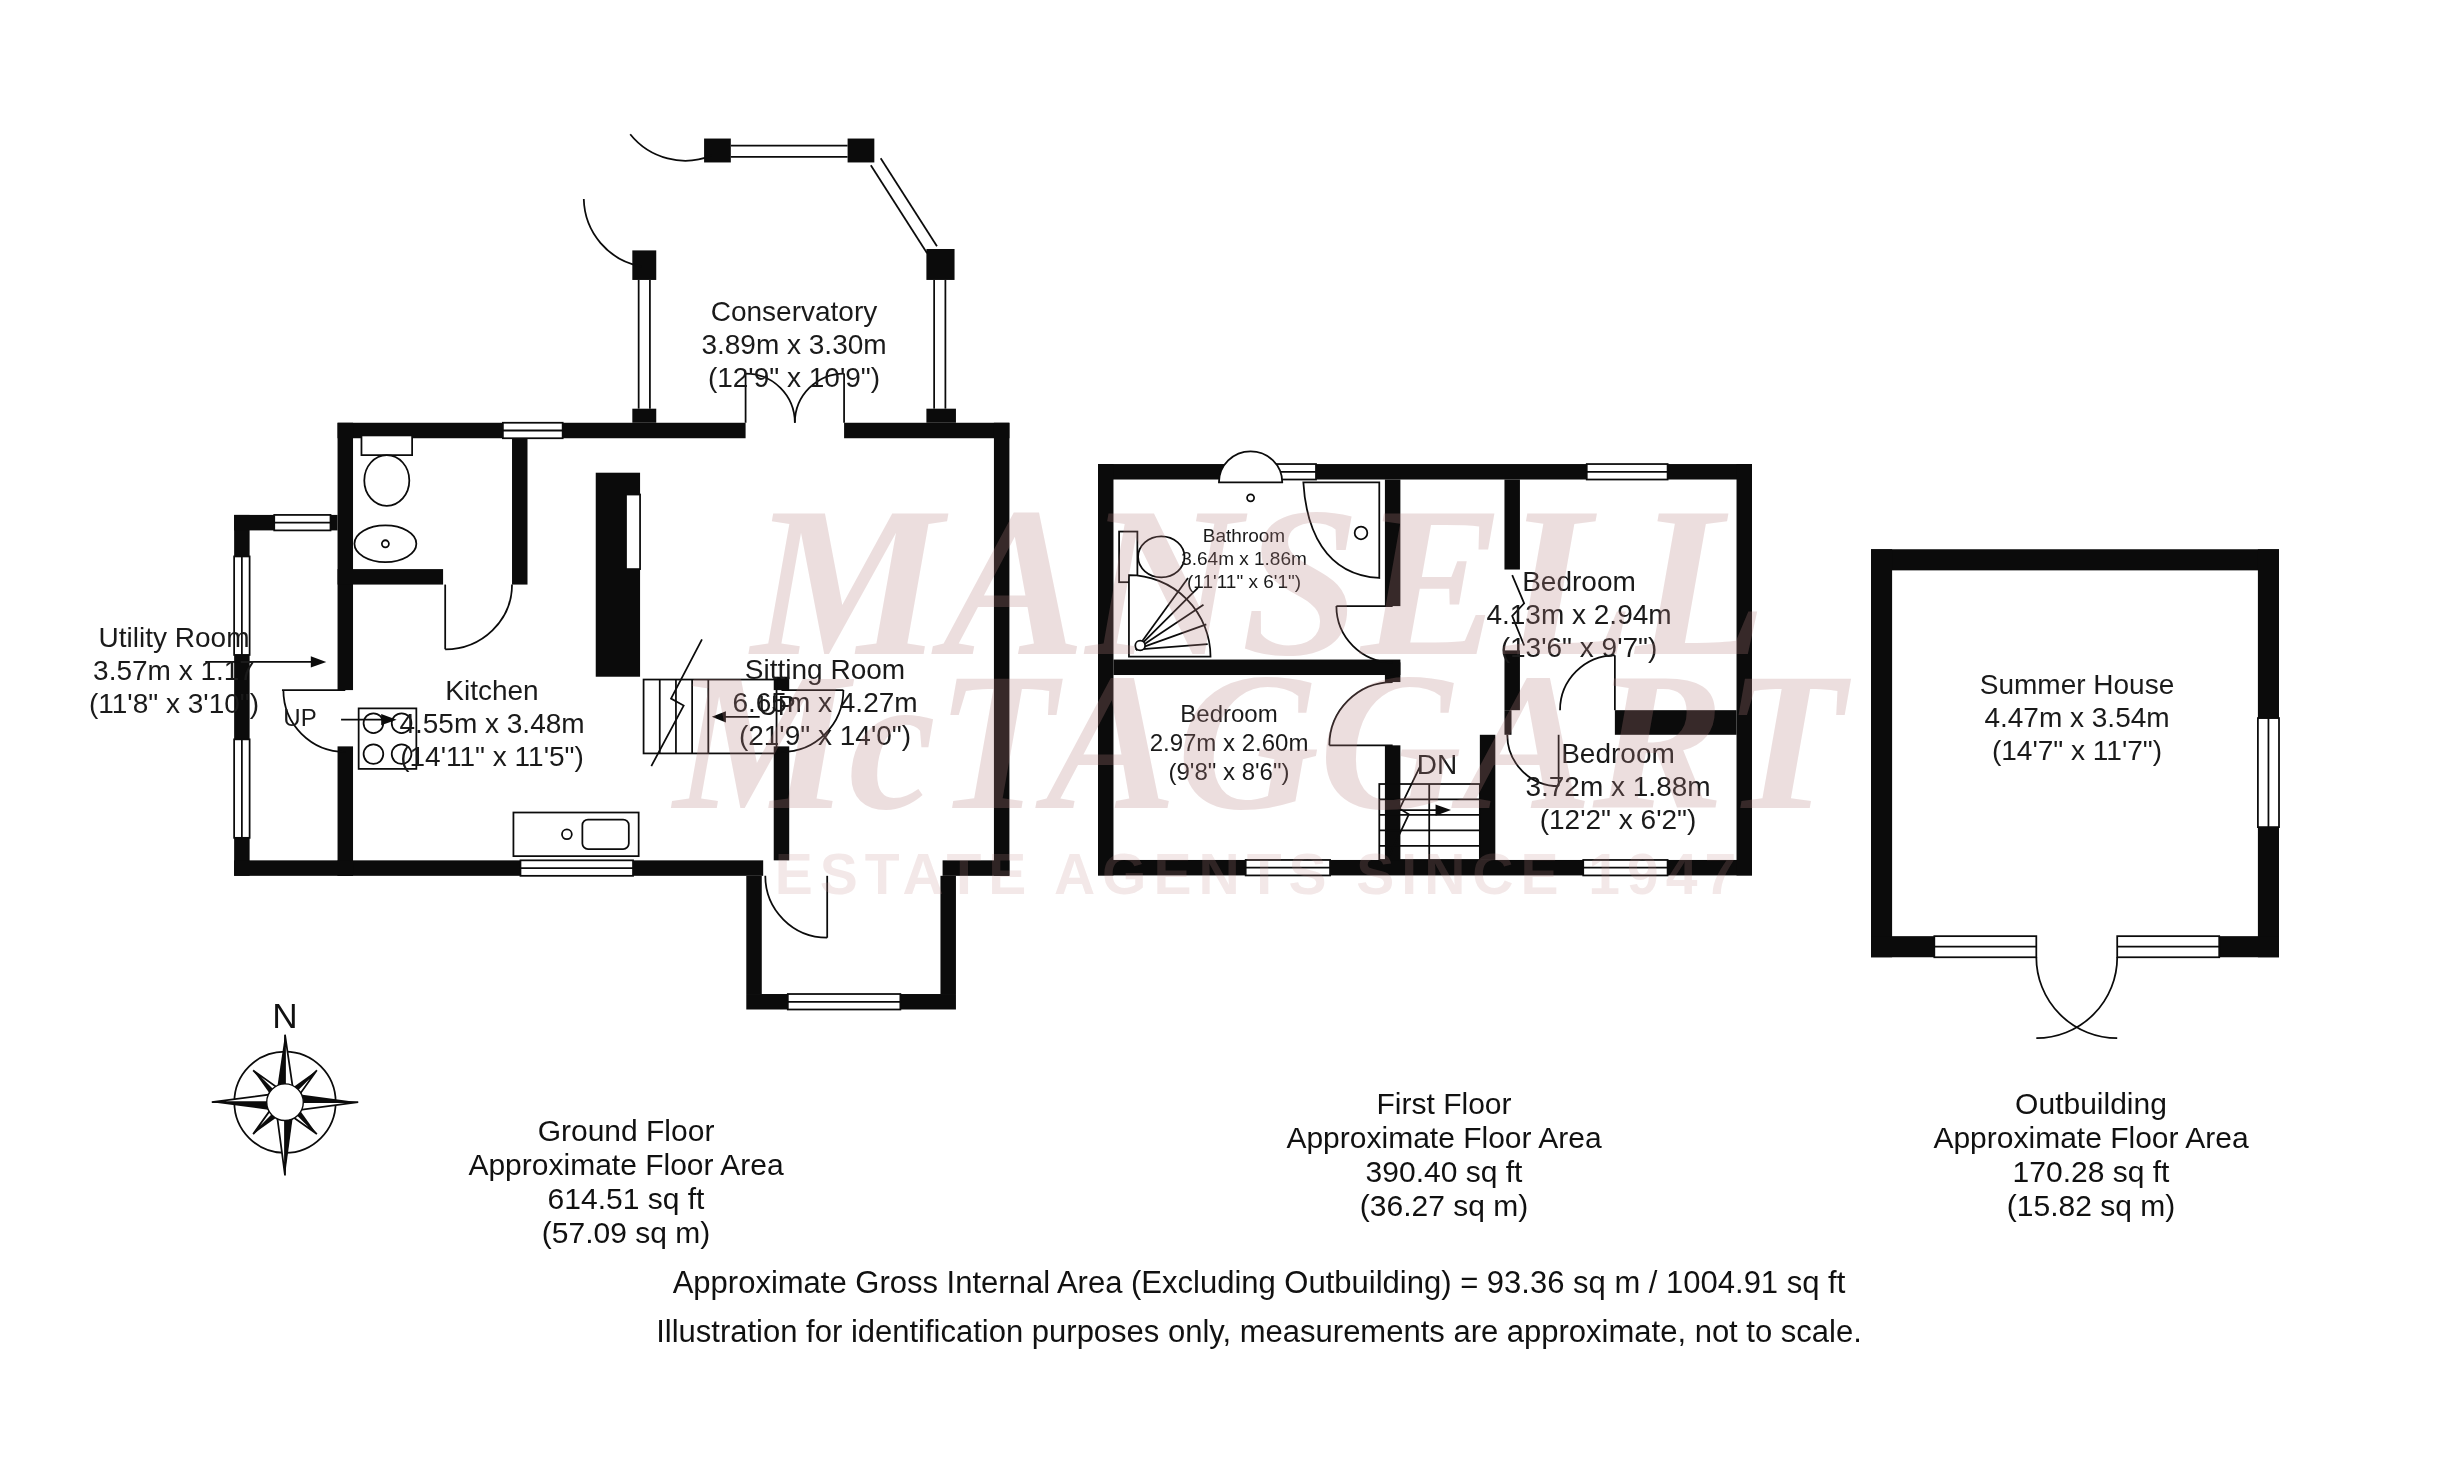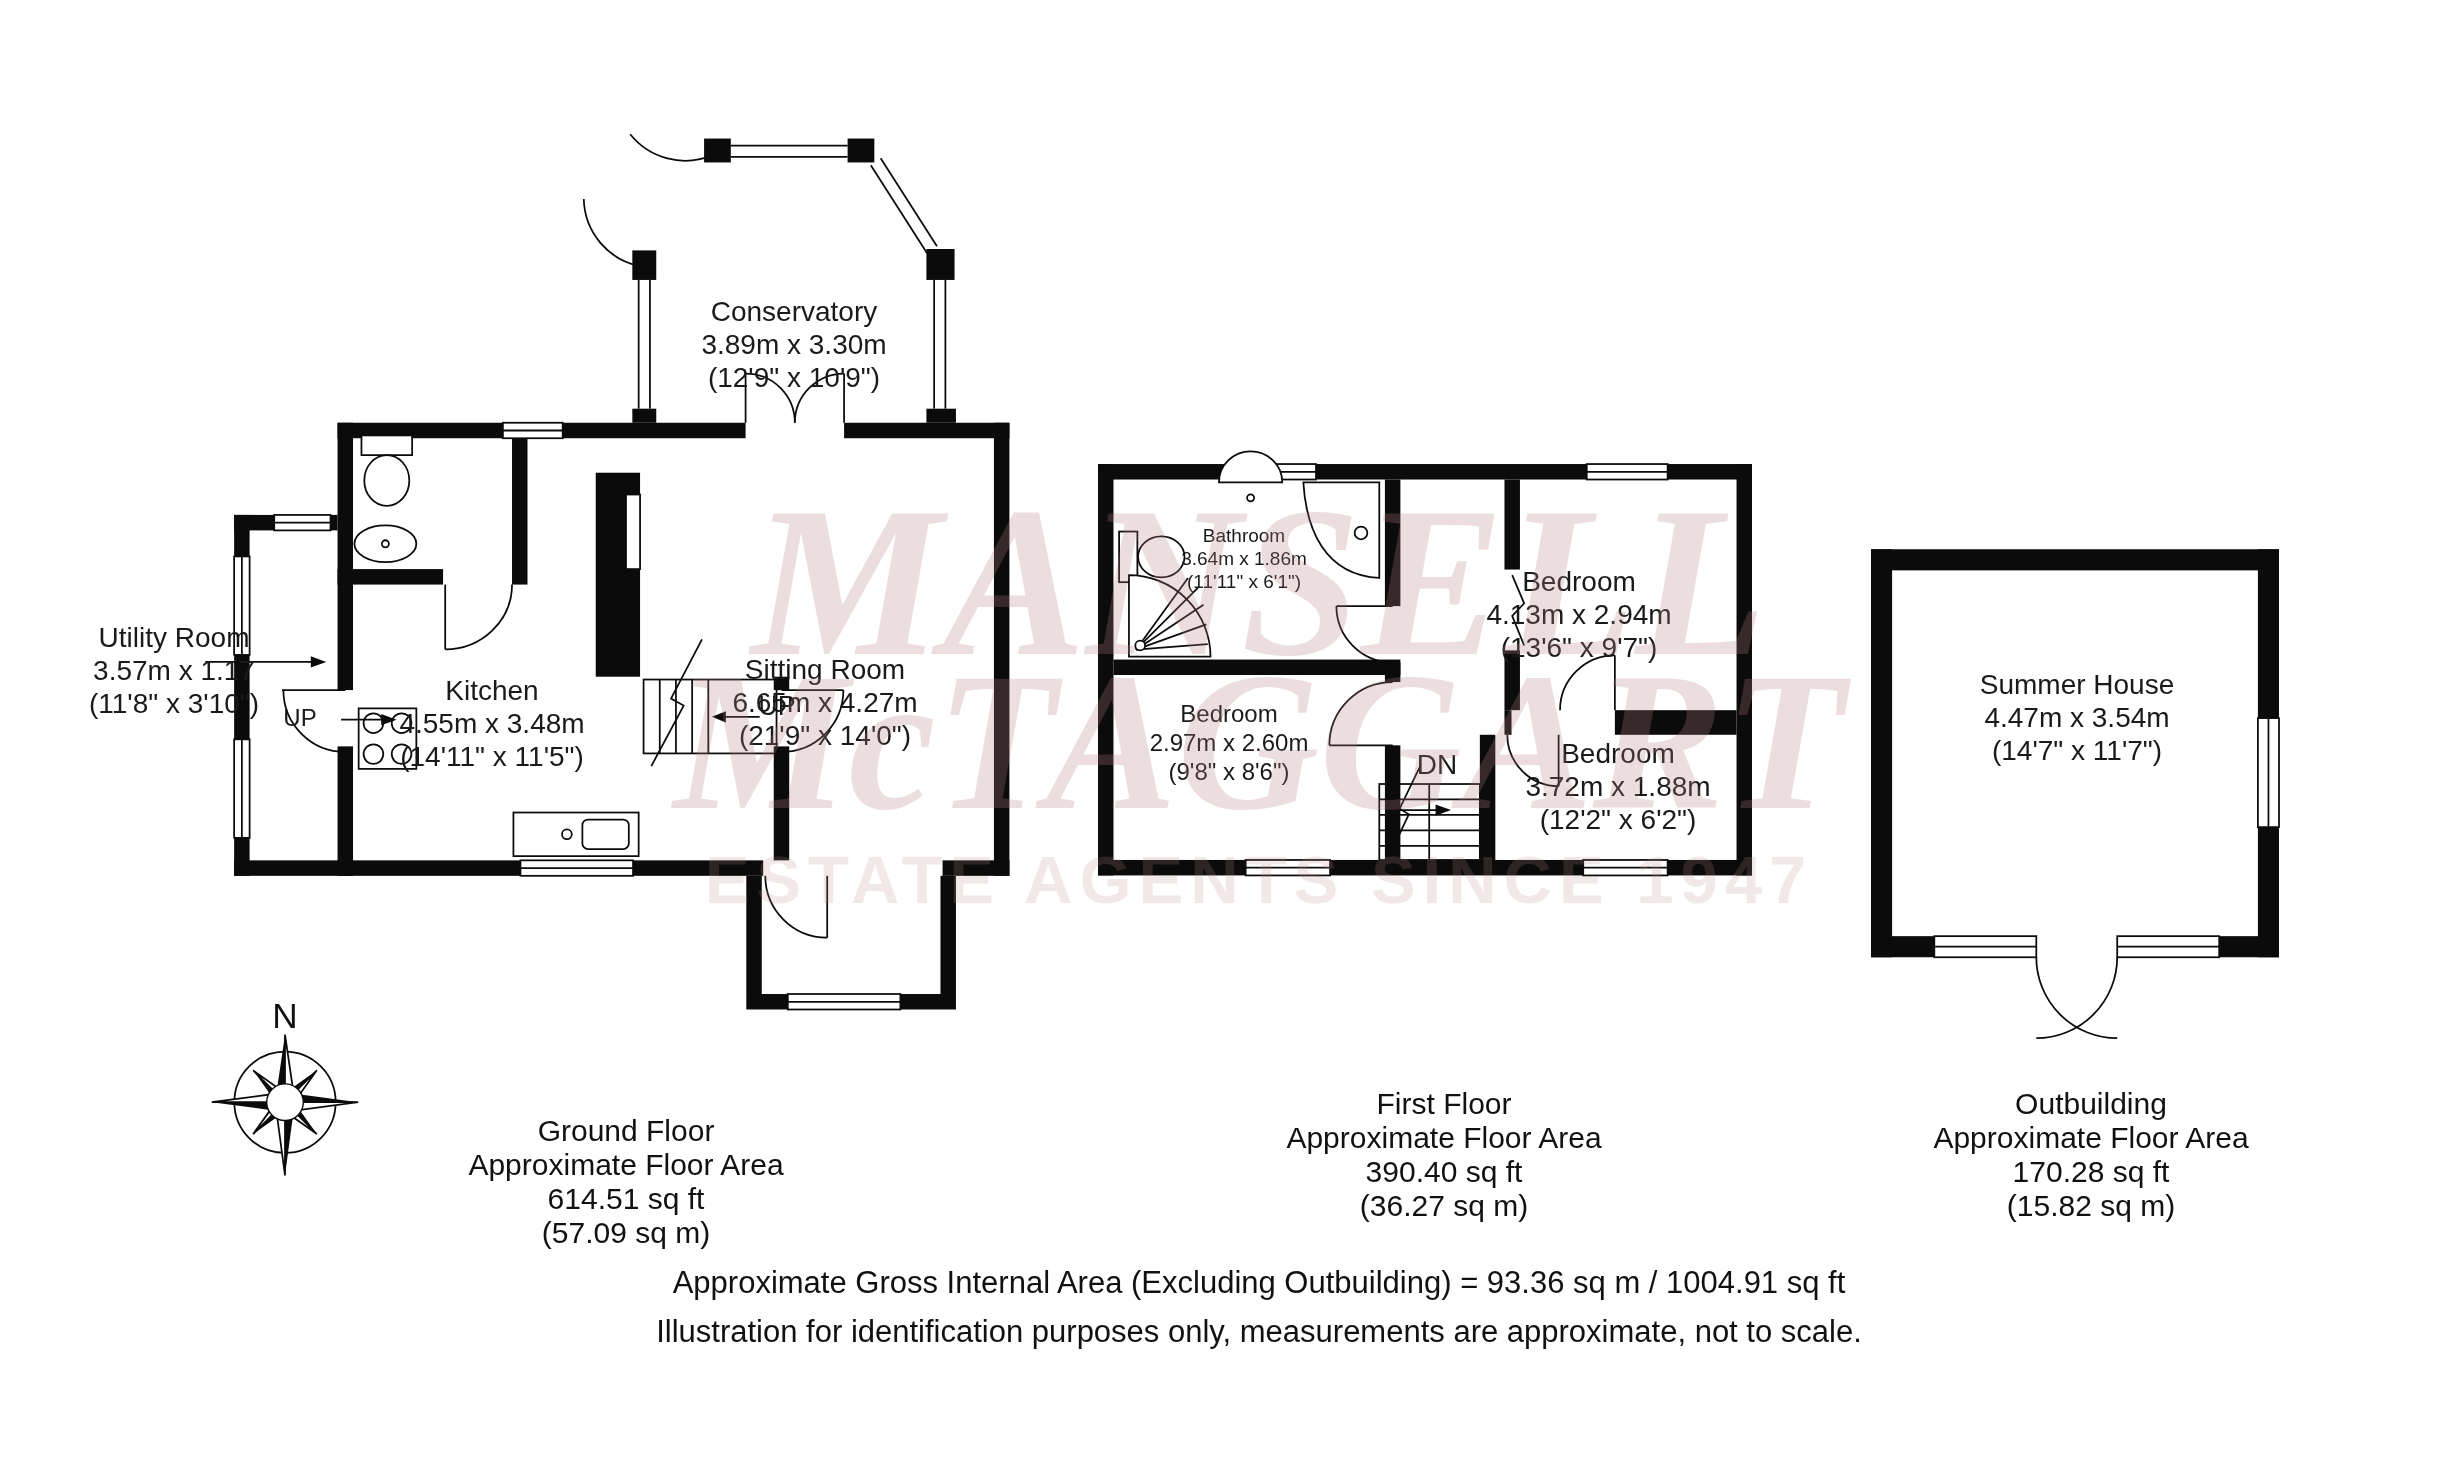--- a/index.html
+++ b/index.html
@@ -14,21 +14,21 @@
   .caption{position:absolute;transform:translateX(-50%);text-align:center;
            font-size:30px;line-height:34px;color:#111;z-index:20;white-space:nowrap;}
   .footer-line{position:absolute;transform:translateX(-50%);text-align:center;
            font-size:31px;color:#111;z-index:20;white-space:nowrap;}
   .watermark{position:absolute;left:1259px;top:501px;transform:translateX(-50%);
              text-align:center;z-index:50;pointer-events:none;white-space:nowrap;}
   .wm-serif{font-family:"Liberation Serif",serif;font-style:italic;font-weight:bold;
             color:rgba(182,126,126,0.26);}
   .wm1{font-size:215px;line-height:162px;}
   .wm2{font-size:197px;line-height:158px;}
-  .wm3{font-family:"Liberation Sans",sans-serif;font-weight:bold;font-size:67px;
+  .wm3{font-family:"Liberation Sans",sans-serif;font-weight:bold;font-size:57px;
        letter-spacing:7px;margin-top:19.7px;color:rgba(195,140,140,0.20);}
   .wall{fill:#0b0b0b;}
   .win{fill:#ffffff;stroke:#0b0b0b;stroke-width:2.5;}
   .thin{stroke:#0b0b0b;stroke-width:2.5;fill:none;}
   .fix{stroke:#0b0b0b;stroke-width:2.5;fill:#ffffff;}
   .arrowhead{fill:#0b0b0b;}
 </style>
 </head>
 <body>
 

